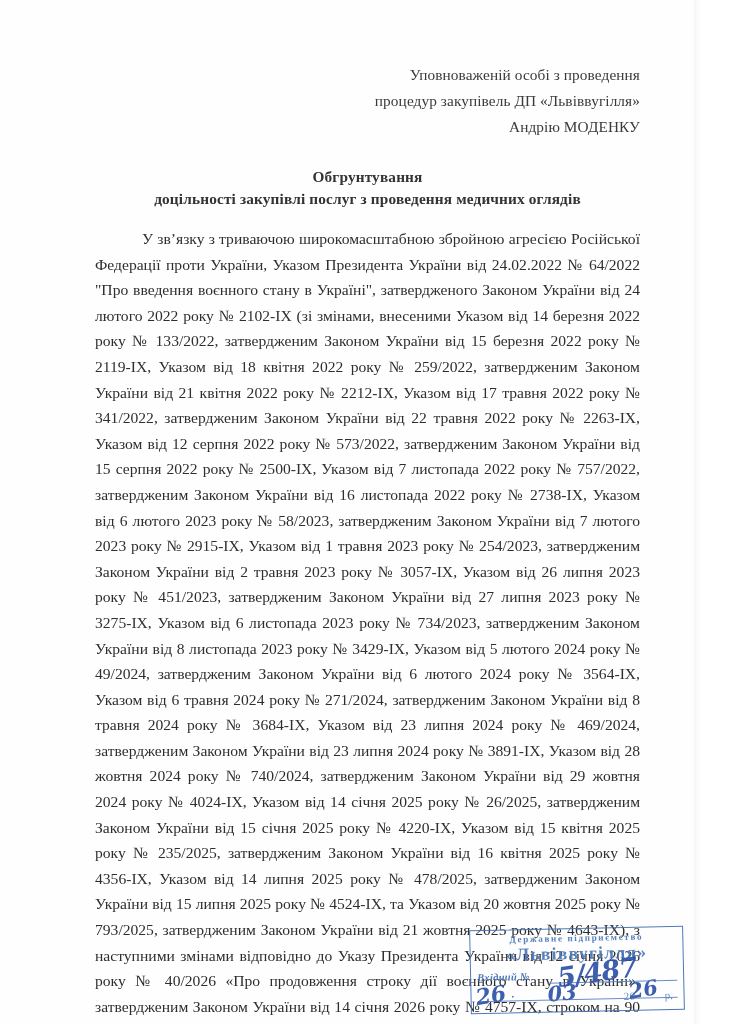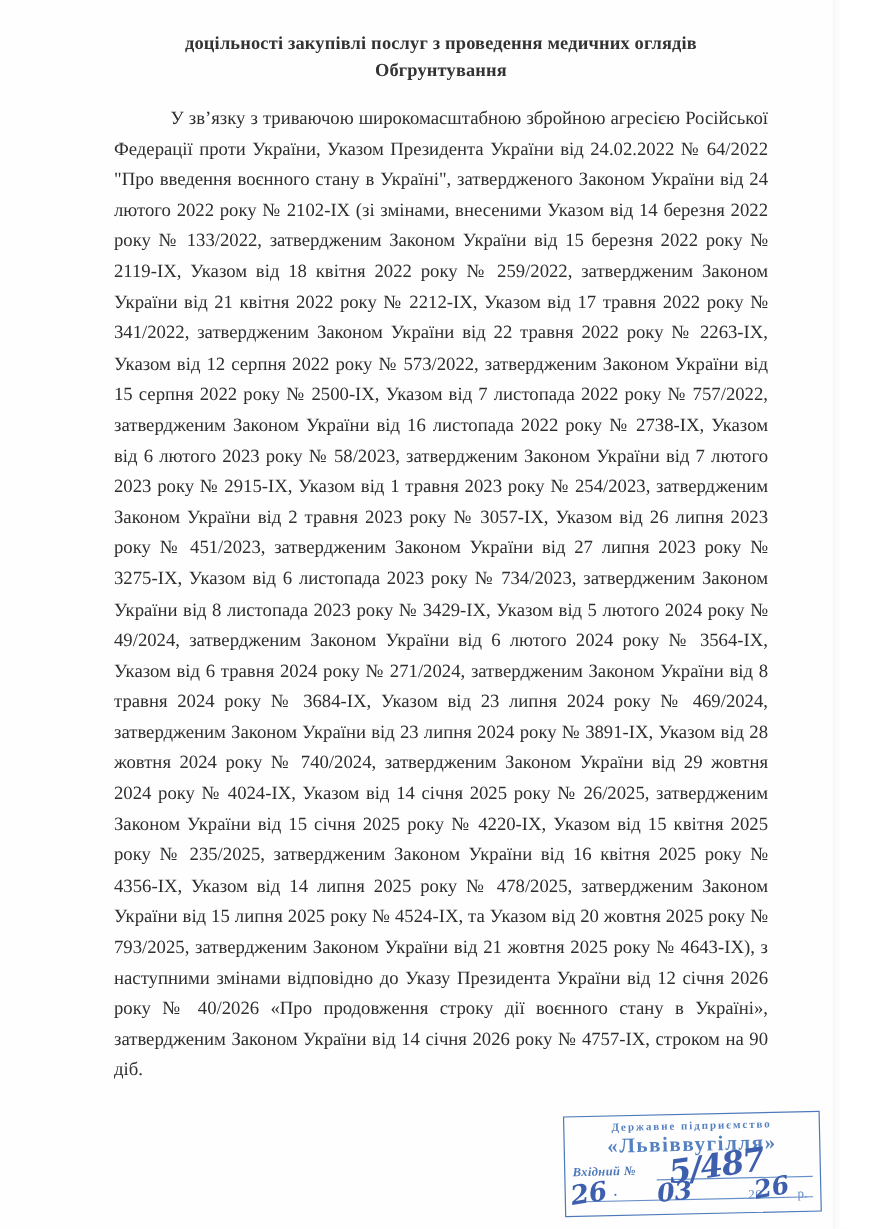--- a/index.html
+++ b/index.html
@@ -192,24 +192,29 @@
 </head>
 <body>
 
 <div class="page">
 
   <div class="scan-seam"></div>
   <div class="scan-seam2"></div>
 
   <div class="content">
 
+    <div class="addressee">
+      <div>Уповноваженій особі з проведення</div>
+      <div>процедур закупівель ДП «Львіввугілля»</div>
+      <div>Андрію МОДЕНКУ</div>
+    </div>
 
     <div class="doc-title">
+      <div>Обгрунтування</div>
       <div>доцільності закупівлі послуг з проведення медичних оглядів</div>
-      <div>Обгрунтування</div>
     </div>
 
     <p class="body-text">У зв’язку з триваючою широкомасштабною збройною агресією Російської Федерації проти України, Указом Президента України від 24.02.2022 № 64/2022 "Про введення воєнного стану в Україні", затвердженого Законом України від 24 лютого 2022 року № 2102-IX (зі змінами, внесеними Указом від 14 березня 2022 року № 133/2022, затвердженим Законом України від 15 березня 2022 року № 2119-IX, Указом від 18 квітня 2022 року № 259/2022, затвердженим Законом України від 21 квітня 2022 року № 2212-IX, Указом від 17 травня 2022 року № 341/2022, затвердженим Законом України від 22 травня 2022 року № 2263-IX, Указом від 12 серпня 2022 року № 573/2022, затвердженим Законом України від 15 серпня 2022 року № 2500-IX, Указом від 7 листопада 2022 року № 757/2022, затвердженим Законом України від 16 листопада 2022 року № 2738-IX, Указом від 6 лютого 2023 року № 58/2023, затвердженим Законом України від 7 лютого 2023 року № 2915-IX, Указом від 1 травня 2023 року № 254/2023, затвердженим Законом України від 2 травня 2023 року № 3057-IX, Указом від 26 липня 2023 року № 451/2023, затвердженим Законом України від 27 липня 2023 року № 3275-IX, Указом від 6 листопада 2023 року № 734/2023, затвердженим Законом України від 8 листопада 2023 року № 3429-IX, Указом від 5 лютого 2024 року № 49/2024, затвердженим Законом України від 6 лютого 2024 року № 3564-IX, Указом від 6 травня 2024 року № 271/2024, затвердженим Законом України від 8 травня 2024 року № 3684-IX, Указом від 23 липня 2024 року № 469/2024, затвердженим Законом України від 23 липня 2024 року № 3891-IX, Указом від 28 жовтня 2024 року № 740/2024, затвердженим Законом України від 29 жовтня 2024 року № 4024-IX, Указом від 14 січня 2025 року № 26/2025, затвердженим Законом України від 15 січня 2025 року № 4220-IX, Указом від 15 квітня 2025 року № 235/2025, затвердженим Законом України від 16 квітня 2025 року № 4356-IX, Указом від 14 липня 2025 року № 478/2025, затвердженим Законом України від 15 липня 2025 року № 4524-IX, та Указом від 20 жовтня 2025 року № 793/2025, затвердженим Законом України від 21 жовтня 2025 року № 4643-IX), з наступними змінами відповідно до Указу Президента України від 12 січня 2026 року № 40/2026 «Про продовження строку дії воєнного стану в Україні», затвердженим Законом України від 14 січня 2026 року № 4757-IX, строком на 90 діб.</p>
 
   </div>
 
   <div class="stamp">
     <div class="stamp-line1">Державне підприємство</div>
     <div class="stamp-line2">«Львіввугілля»</div>
     <div class="stamp-row-in">Вхідний №</div>

